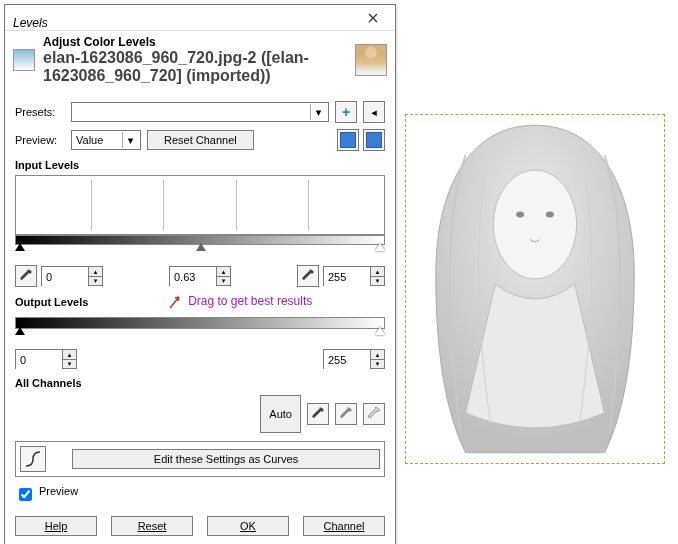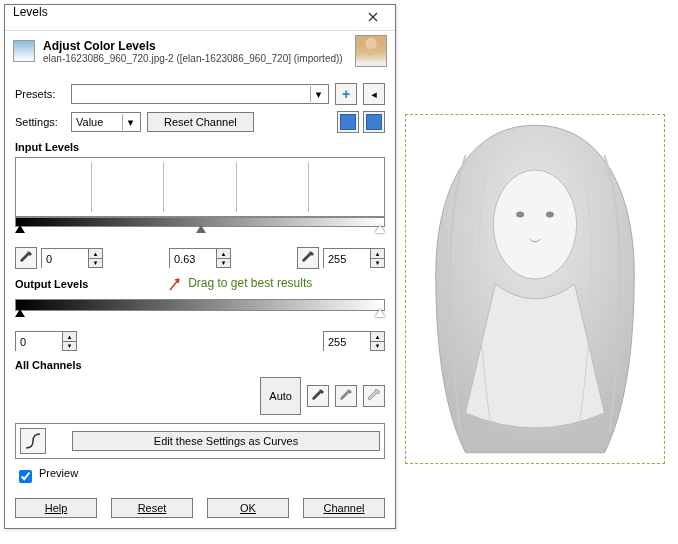--- a/index.html
+++ b/index.html
@@ -3,37 +3,37 @@
 <meta charset="utf-8">
 <style>
   * { box-sizing: border-box; font-family: "Segoe UI", Tahoma, sans-serif; font-size: 11px; }
   body { margin: 0; background: #fff; width: 678px; height: 544px; position: relative; }
   .dialog {
     position: absolute; left: 4px; top: 4px; width: 392px;
     border: 1px solid #787878; background: #fff;
     box-shadow: 1px 1px 3px rgba(0,0,0,0.15);
   }
   .titlebar {
-    display: flex; align-items: flex-start; height: 26px;
-    padding: 0 4px 12px 8px; background: #fff; border-bottom: 1px solid #e0e0e0;
+    display: flex; align-items: flex-end; height: 26px;
+    padding: 0 4px 0 8px; background: #fff; border-bottom: 1px solid #e0e0e0; font-style: italic;
   }
   .titlebar .title { flex: 1; font-size: 12px; }
   .close-btn {
     width: 36px; height: 24px; display:flex; align-items:center; justify-content:center;
     cursor: pointer;
   }
   .header {
     display:flex; align-items:center; padding: 4px 8px; gap:8px;
   }
   .tool-icon {
     width: 22px; height: 22px; border: 1px solid #999; background: linear-gradient(#8bd, #fff);
   }
   .header-text { flex:1; }
   .header-title { font-weight: bold; font-size: 12px; }
-  .header-sub { color: #444; font-size: 10px; }
+  .header-sub { color: #444; font-size: 16px; font-weight: bold; }
   .thumb {
     width: 32px; height: 32px; border:1px solid #999; background:
       radial-gradient(circle at 50% 25%, #e8c9a0 0 20%, transparent 22%),
       linear-gradient(#d8b080 30%, #e0c090 60%, #eee 90%);
   }
   .body { padding: 6px 10px 10px; }
   .row { display:flex; align-items:center; gap:6px; margin: 6px 0; }
   label.lbl { min-width: 50px; }
   input[type=text], select, .combo {
     border: 1px solid #7a7a7a; background: #fff; height: 20px; padding: 0 4px;
@@ -74,21 +74,21 @@
     display:flex;align-items:center;justify-content:center;
   }
   .numfield {
     display:flex; border:1px solid #7a7a7a; height:20px;
   }
   .numfield input{ border:none; width:46px; padding:0 4px;}
   .spinners { display:flex; flex-direction:column; width:14px; border-left:1px solid #7a7a7a;}
   .spinners div{ flex:1; background:#eee; display:flex;align-items:center;justify-content:center; font-size:7px; line-height:1;}
   .spinners div:first-child{border-bottom:1px solid #7a7a7a;}
   .annot {
-    color: #4d7c0f; font-size: 12px;
+    color: #a21caf; font-size: 12px;
   }
   .out-grad { height:12px; background: linear-gradient(to right, #000, #fff); border:1px solid #888; margin-top:4px;}
   .out-track { position:relative; height:14px; }
   .out-track .tri.black{ left:0; }
   .out-track .tri.white{ left:calc(100% - 10px);}
   .curves-box {
     border:1px solid #888; display:flex; align-items:center; padding:4px; gap:26px; margin-top:8px;
   }
   .footer { display:flex; gap:14px; justify-content:space-between; margin-top:12px;}
   .footer .btn{ flex:1; min-width:0;}
@@ -136,21 +136,21 @@
       </div>
       <div class="small-btn">
           <span class="plus">+</span>
         </div>
       <div class="small-btn">
           <span>◂</span>
         </div>
     </div>
 
     <div class="row">
-      <label class="lbl">Settings:</label>
+      <label class="lbl">Preview:</label>
       <div class="combo" style="flex:0 0 70px">
         <span>Value</span>
         <span class="caret">▾</span>
       </div>
       <div class="btn" style="min-width:0;padding:3px 16px">Reset Channel</div>
       <div class="right-gap">
         <div class="small-btn">
             <div class="icon-blue"></div>
           </div>
         <div class="small-btn">

